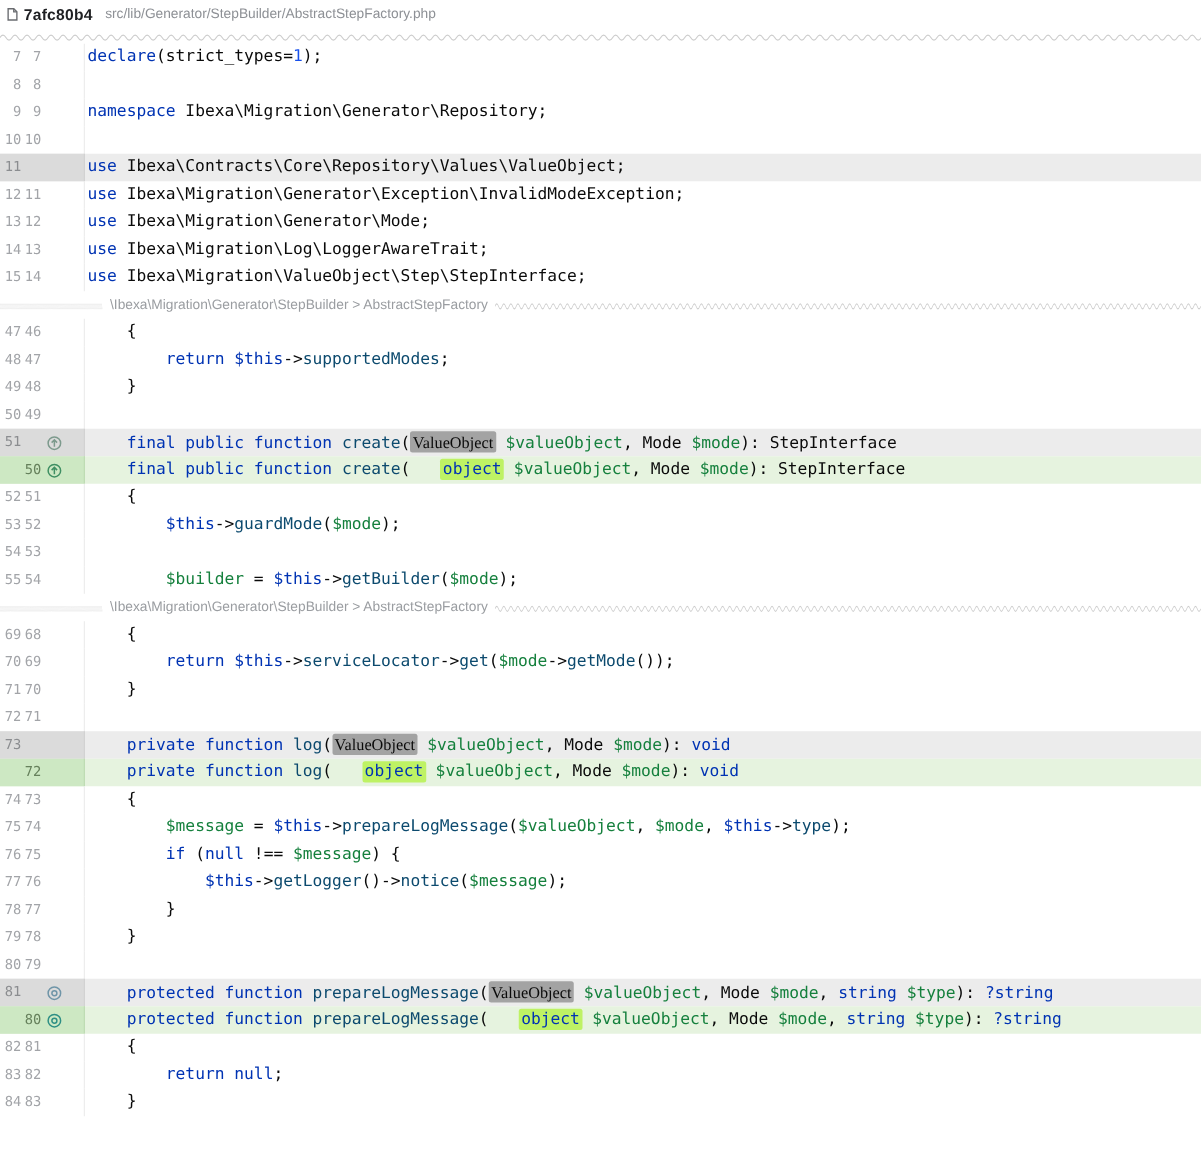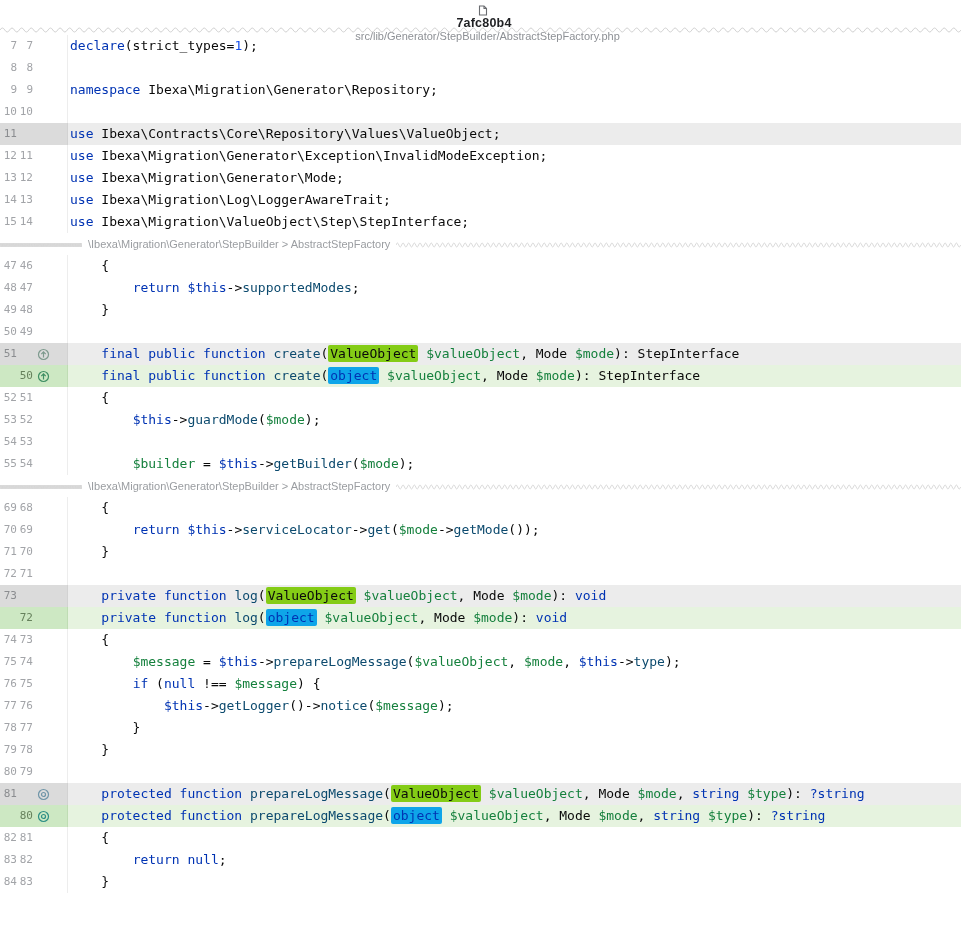--- a/index.html
+++ b/index.html
@@ -1,21 +1,21 @@
 <!DOCTYPE html>
 <html><head>
 <meta charset="utf-8">
 <style>
   * { margin:0; padding:0; box-sizing:border-box; }
   html,body { width:961px; height:925px; background:#ffffff; overflow:hidden;
     font-family:"Liberation Sans", sans-serif; }
 
   
   .header { padding:5px 0 1px; }
-  .hrow { display:flex; align-items:center; height:17px; padding-left:4px;flex-direction:column; }
+  .hrow { display:flex; align-items:flex-start; height:17px; padding-left:4px; }
   .cicon { width:12px; height:12px; display:flex; align-items:center; justify-content:center; color:#6a6c70; }
   .cicon svg { width:10px; height:11px; }
   .hash { font-weight:700; font-size:12.5px; color:#1f2023; margin-left:3px; letter-spacing:.2px; }
   .fpath { font-size:11px; color:#8d9095; margin-left:10px; }
 
   
   .wave-row { height:12px; display:flex; align-items:center; color:#cdcdcd; }
   .wave-seg { height:9px; display:block; }
   .wave-full { width:100%; }
   .wave-left { width:82px; flex:none; }
@@ -43,22 +43,22 @@
   .added   .icon-overridden-method   { color:#2e8f85; }
 
   
   .k  { color:#0033B3; }
   .n  { color:#1750EB; }
   .f  { color:#0c4a6e; }
   .m  { color:#0c4a6e; }
   .v  { color:#15803d; }
   .th { color:#0033B3; }
   .p  { color:#0a0a0a; }
-  .chip-del { background:#84cc16; border-radius:2px; padding:1px 2px; }
-  .chip-add { background:#0ea5e9; border-radius:2px; padding:1px 2px; }
+  .chip-del { background:#a3a3a3; border-radius:2px; padding:1px 2px;font-family:Liberation Serif, serif; }
+  .chip-add { background:#bef264; border-radius:2px; padding:1px 2px;margin-left:24px; }
 
   
   .sep-row { display:flex; align-items:center; height:22px; color:#cdcdcd; }
   .sep-label { font-size:11px; color:#9a9da1; padding:0 6px; white-space:nowrap; }
 </style>
 </head>
 <body>
 
 <div class="app">
 

